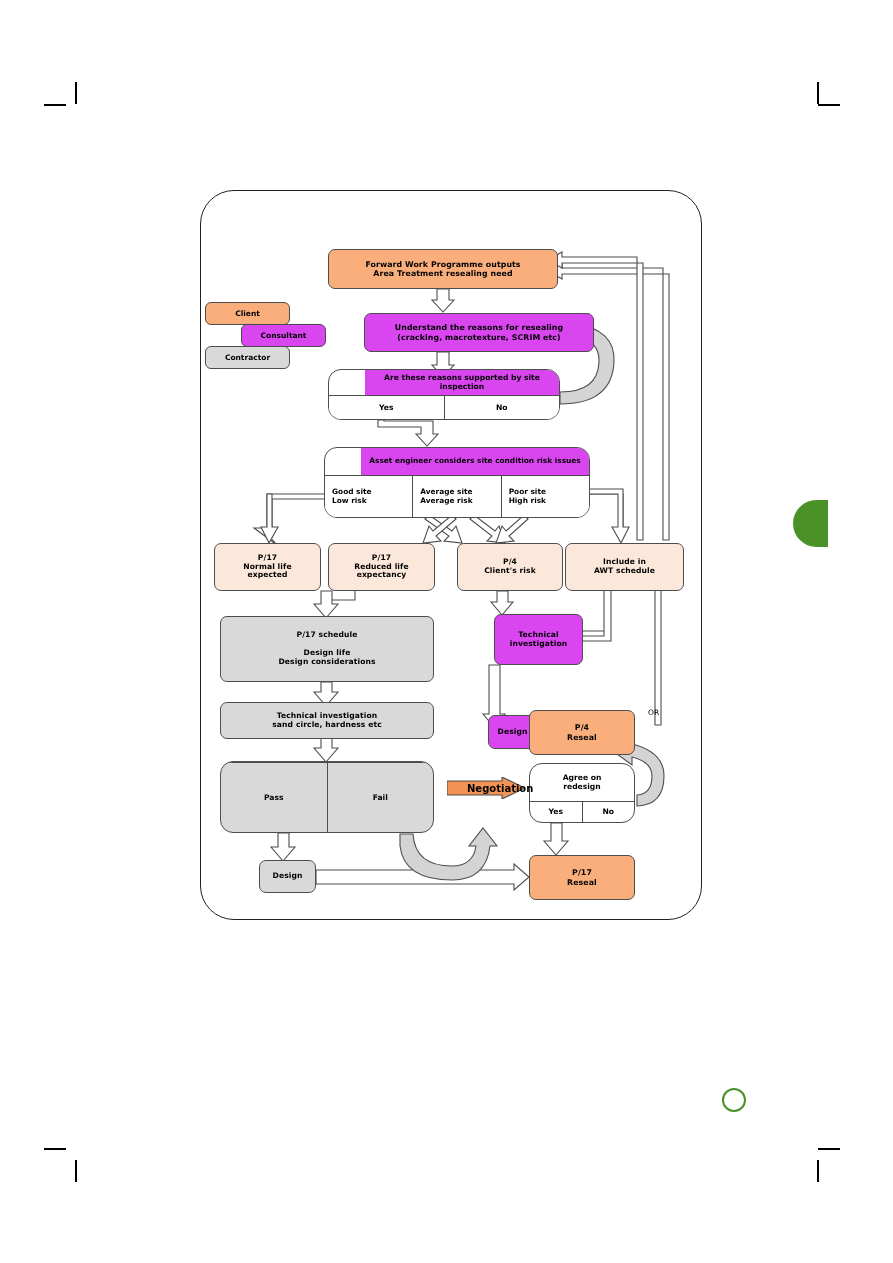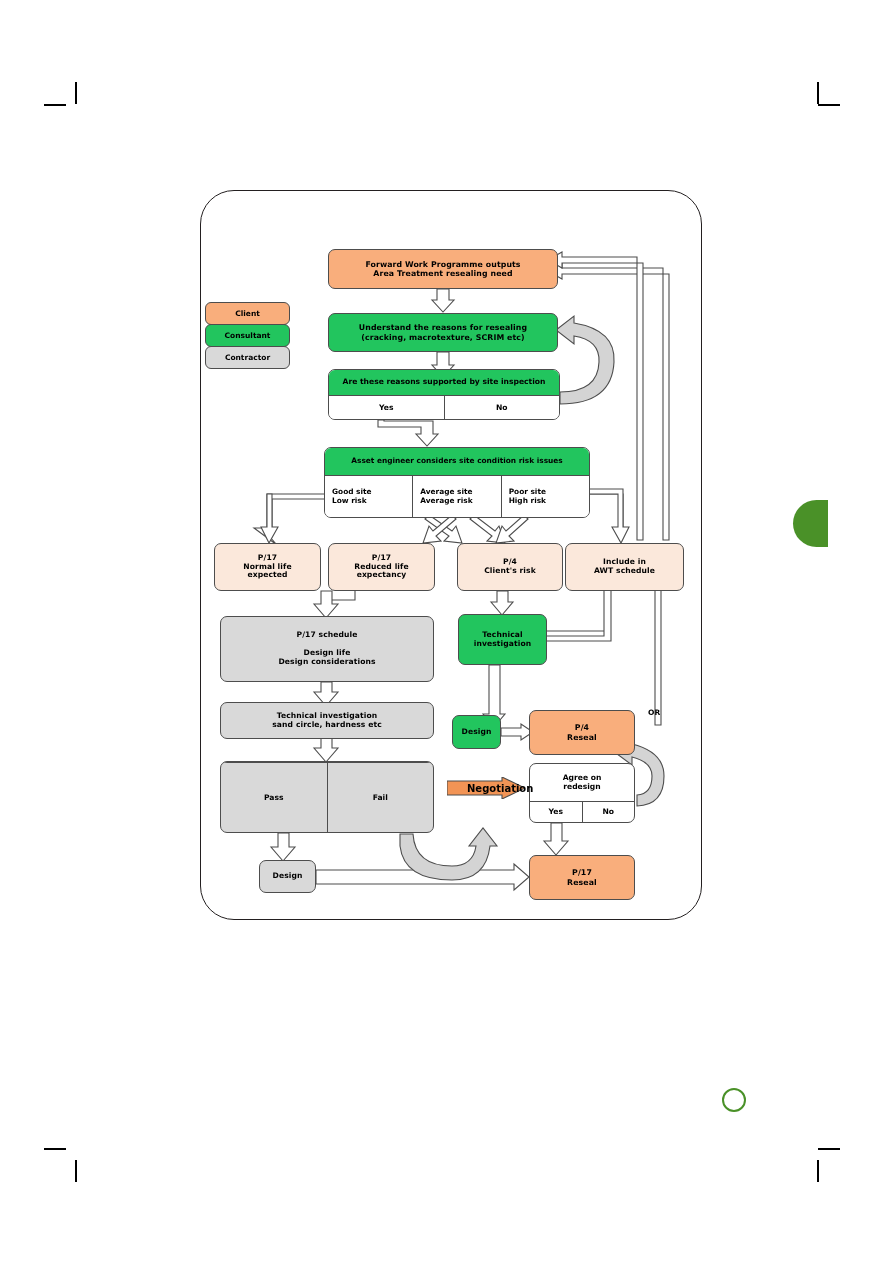--- a/index.html
+++ b/index.html
@@ -20,41 +20,41 @@
          border:1.6px solid #231f20;border-radius:34px;background:#fff;}
 
   
   .node{position:absolute;box-sizing:border-box;border:1.2px solid #4d4d4d;
         border-radius:7px;display:flex;flex-direction:column;align-items:center;
         justify-content:center;text-align:center;color:#000;font-weight:bold;
         line-height:1.18;letter-spacing:.1px;}
   .node span{display:block;}
 
   .c-client   {background:#f9ae7c;}
-  .c-consult  {background:#22c55e;}
+  .c-consult  {background:#d946ef;margin-left:36px;}
   .c-contract {background:#d9d9d9;}
   .c-peach    {background:#fbe8db;}
   .c-white    {background:#ffffff;}
 
   
   .split{position:absolute;box-sizing:border-box;border:1.2px solid #4d4d4d;
-         border-radius:7px;overflow:hidden;display:flex;flex-direction:column;justify-content:space-between;}
+         border-radius:13px;overflow:hidden;display:flex;flex-direction:column;justify-content:space-between;}
   .split .hdr{flex:0 0 auto;display:flex;align-items:center;justify-content:center;
               text-align:center;font-weight:bold;line-height:1.18;color:#000;}
   .split .opts{flex:1 1 auto;display:flex;border-top:1.2px solid #4d4d4d;}
   .split .opt{flex:1 1 0;display:flex;flex-direction:column;align-items:center;
               justify-content:center;text-align:center;font-weight:bold;
               line-height:1.2;color:#000;}
   .split .opt + .opt{border-left:1.2px solid #4d4d4d;}
   .split .opt.lft{align-items:flex-start;padding-left:7px;text-align:left;}
 
   
   #title{position:absolute;left:200px;top:205px;width:500px;text-align:center;
          font-weight:bold;font-size:10.5px;line-height:1.42;color:#1a1a1a;}
-  .orlabel{position:absolute;font-weight:bold;font-size:7.5px;color:#000;}
+  .orlabel{position:absolute;font-weight:normal;font-size:7.5px;color:#000;}
 
   
   #legend{position:absolute;left:205px;top:302px;width:73px;}
   #legend .lg{box-sizing:border-box;width:85px;height:23px;border:1.2px solid #4d4d4d;
               border-radius:6px;display:flex;align-items:center;justify-content:center;
               font-weight:bold;font-size:7.5px;color:#000;margin-bottom:-1px;}
 
   
   #wires{position:absolute;left:0;top:0;width:893px;height:1263px;
          pointer-events:none;}

